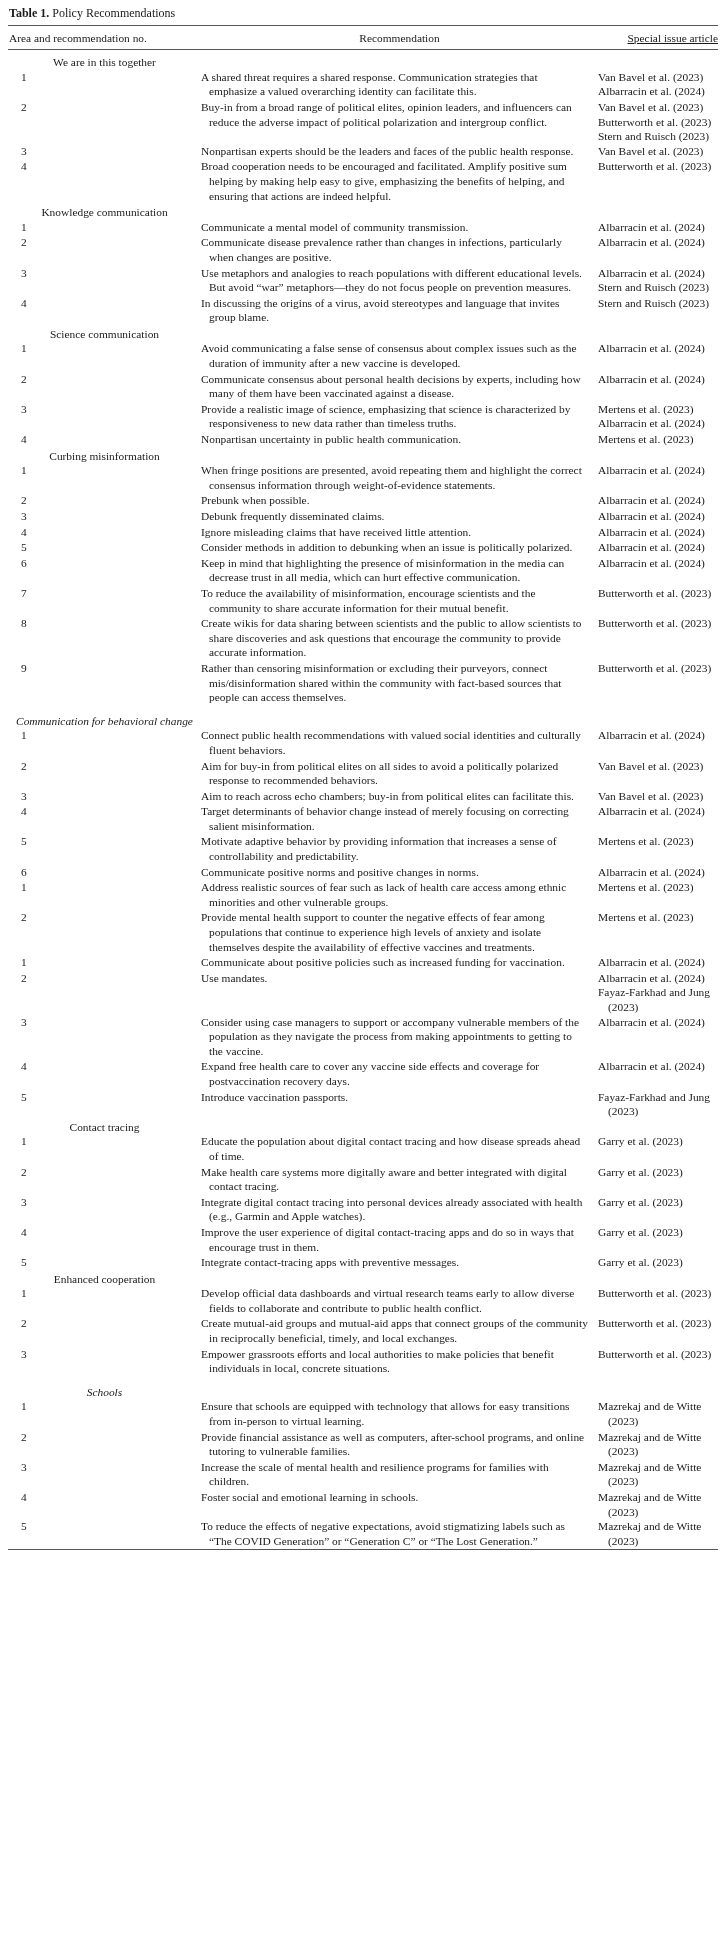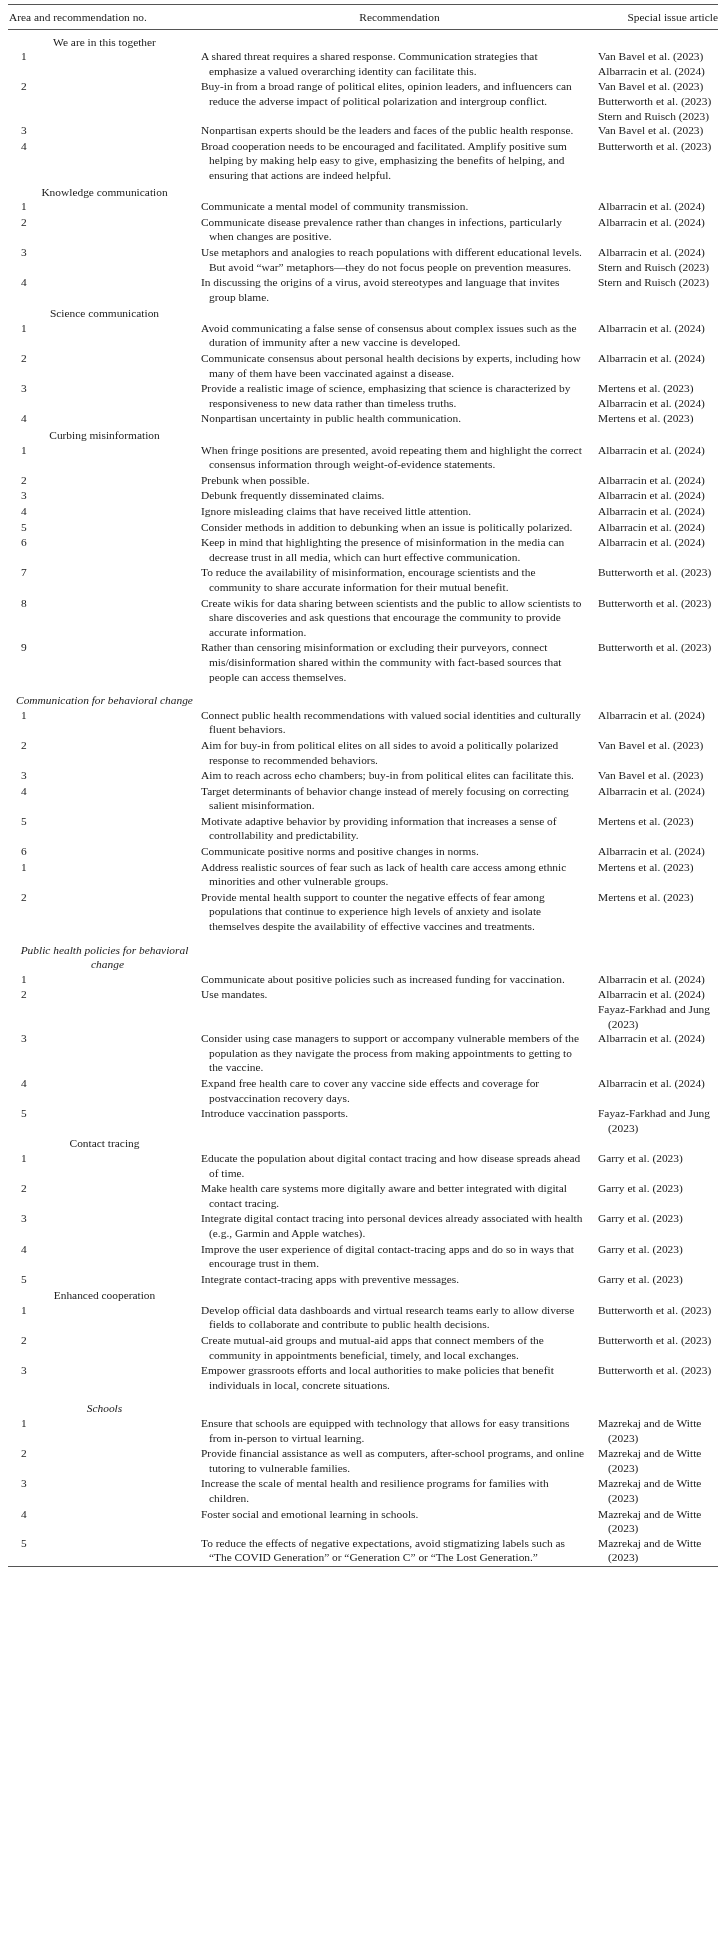--- a/index.html
+++ b/index.html
@@ -15,21 +15,21 @@
   .caption b { font-weight: bold; }
   table { width: 100%; border-collapse: collapse; }
   thead tr th {
     font-weight: normal;
     padding: 5px 0 4px 0;
     border-top: 1.3px solid #555;
     border-bottom: 1.3px solid #555;
   }
   th.c1 { text-align: left; padding-left: 1px; }
   th.c2 { text-align: center; }
-  th.c3 { text-align: right; }
+  th.c3 { text-align: right; text-decoration: underline; }
   col.c1 { width: 193px; }
   col.c2 { width: 397px; }
   col.c3 { width: 120px; }
   td { vertical-align: top; padding: 0; }
   tbody tr.first-area td { padding-top: 5px; }
   .area {
     padding-left: 1px;
     text-indent: 0;
   }
   .area-label { display: block; width: 185px; padding-left: 6px; text-indent: -6px; text-align: center; }
@@ -43,20 +43,24 @@
   .cite { padding-left: 0; margin-top: 33px; }
   .cite-item { display: block; padding-left: 10px; text-indent: -10px; }
   tr.area-row td { padding-top: 1px; }
   tr.area-row.spaced td { padding-top: 8px; font-style: italic; }
   tfoot td { border-top: 1.3px solid #555; height: 6px; }
 </style>
 </head>
 <body>
 
 <div class="page">
+  <div class="caption">
+    <b>Table 1.</b>
+    <span>Policy Recommendations</span>
+  </div>
 
   <table>
     <colgroup>
       <col class="c1">
         <col class="c2">
         <col class="c3">
     </colgroup>
     <thead>
       <tr>
         <th class="c1">Area and recommendation no.</th>
@@ -291,25 +295,20 @@
             <span class="cite-item">Mertens et al. (2023)</span>
           </td>
         </tr>
         <tr>
           <td class="num">2</td>
           <td class="rec">Provide mental health support to counter the negative effects of fear among populations that continue to experience high levels of anxiety and isolate themselves despite the availability of effective vaccines and treatments.</td>
           <td class="cite">
             <span class="cite-item">Mertens et al. (2023)</span>
           </td>
         </tr>
-        <tr class="area-row spaced">
-          <td colspan="3" class="area">
-            <span class="area-label">Public health policies for behavioral change</span>
-          </td>
-        </tr>
         <tr>
           <td class="num">1</td>
           <td class="rec">Communicate about positive policies such as increased funding for vaccination.</td>
           <td class="cite">
             <span class="cite-item">Albarracin et al. (2024)</span>
           </td>
         </tr>
         <tr>
           <td class="num">2</td>
           <td class="rec">Use mandates.</td>
@@ -379,28 +378,28 @@
             <span class="cite-item">Garry et al. (2023)</span>
           </td>
         </tr>
         <tr class="area-row">
           <td colspan="3" class="area">
             <span class="area-label">Enhanced cooperation</span>
           </td>
         </tr>
         <tr>
           <td class="num">1</td>
-          <td class="rec">Develop official data dashboards and virtual research teams early to allow diverse fields to collaborate and contribute to public health decisions.</td>
-          <td class="cite">
-            <span class="cite-item">Butterworth et al. (2023)</span>
-          </td>
-        </tr>
-        <tr>
-          <td class="num">2</td>
-          <td class="rec">Create mutual-aid groups and mutual-aid apps that connect members of the community in appointments beneficial, timely, and local exchanges.</td>
+          <td class="rec">Develop official data dashboards and virtual research teams early to allow diverse fields to collaborate and contribute to public health conflict.</td>
+          <td class="cite">
+            <span class="cite-item">Butterworth et al. (2023)</span>
+          </td>
+        </tr>
+        <tr>
+          <td class="num">2</td>
+          <td class="rec">Create mutual-aid groups and mutual-aid apps that connect groups of the community in reciprocally beneficial, timely, and local exchanges.</td>
           <td class="cite">
             <span class="cite-item">Butterworth et al. (2023)</span>
           </td>
         </tr>
         <tr>
           <td class="num">3</td>
           <td class="rec">Empower grassroots efforts and local authorities to make policies that benefit individuals in local, concrete situations.</td>
           <td class="cite">
             <span class="cite-item">Butterworth et al. (2023)</span>
           </td>

